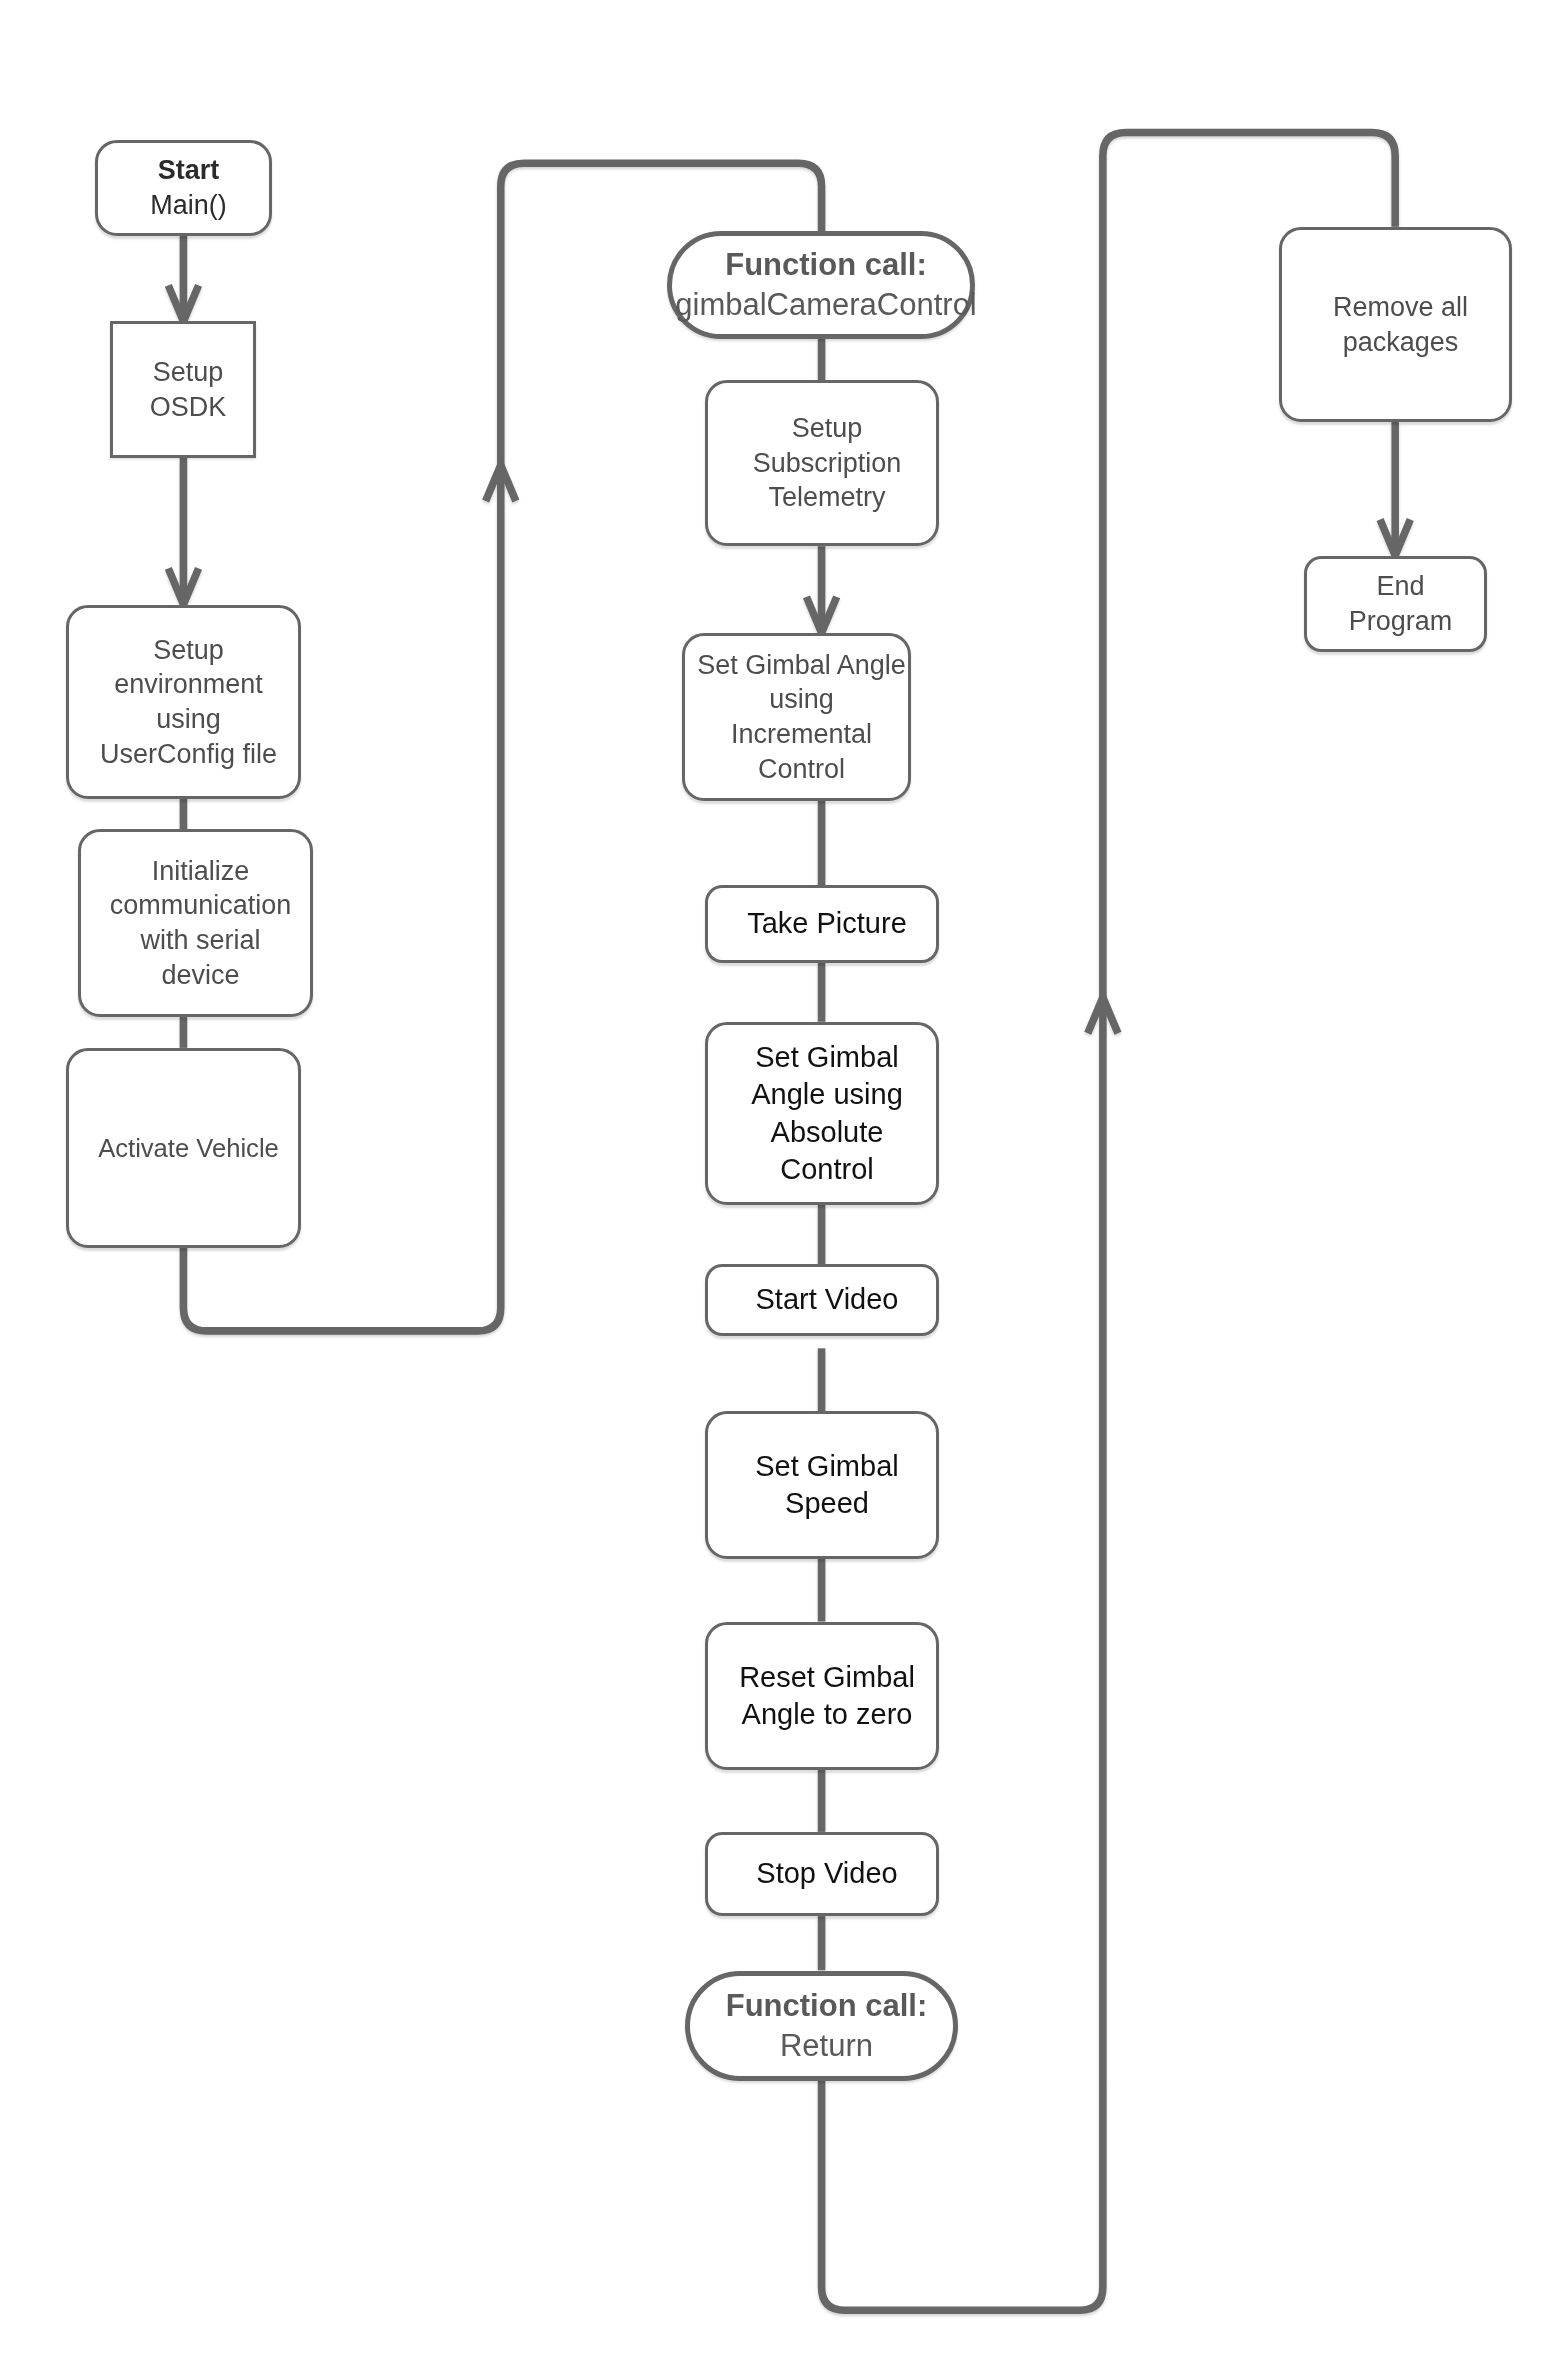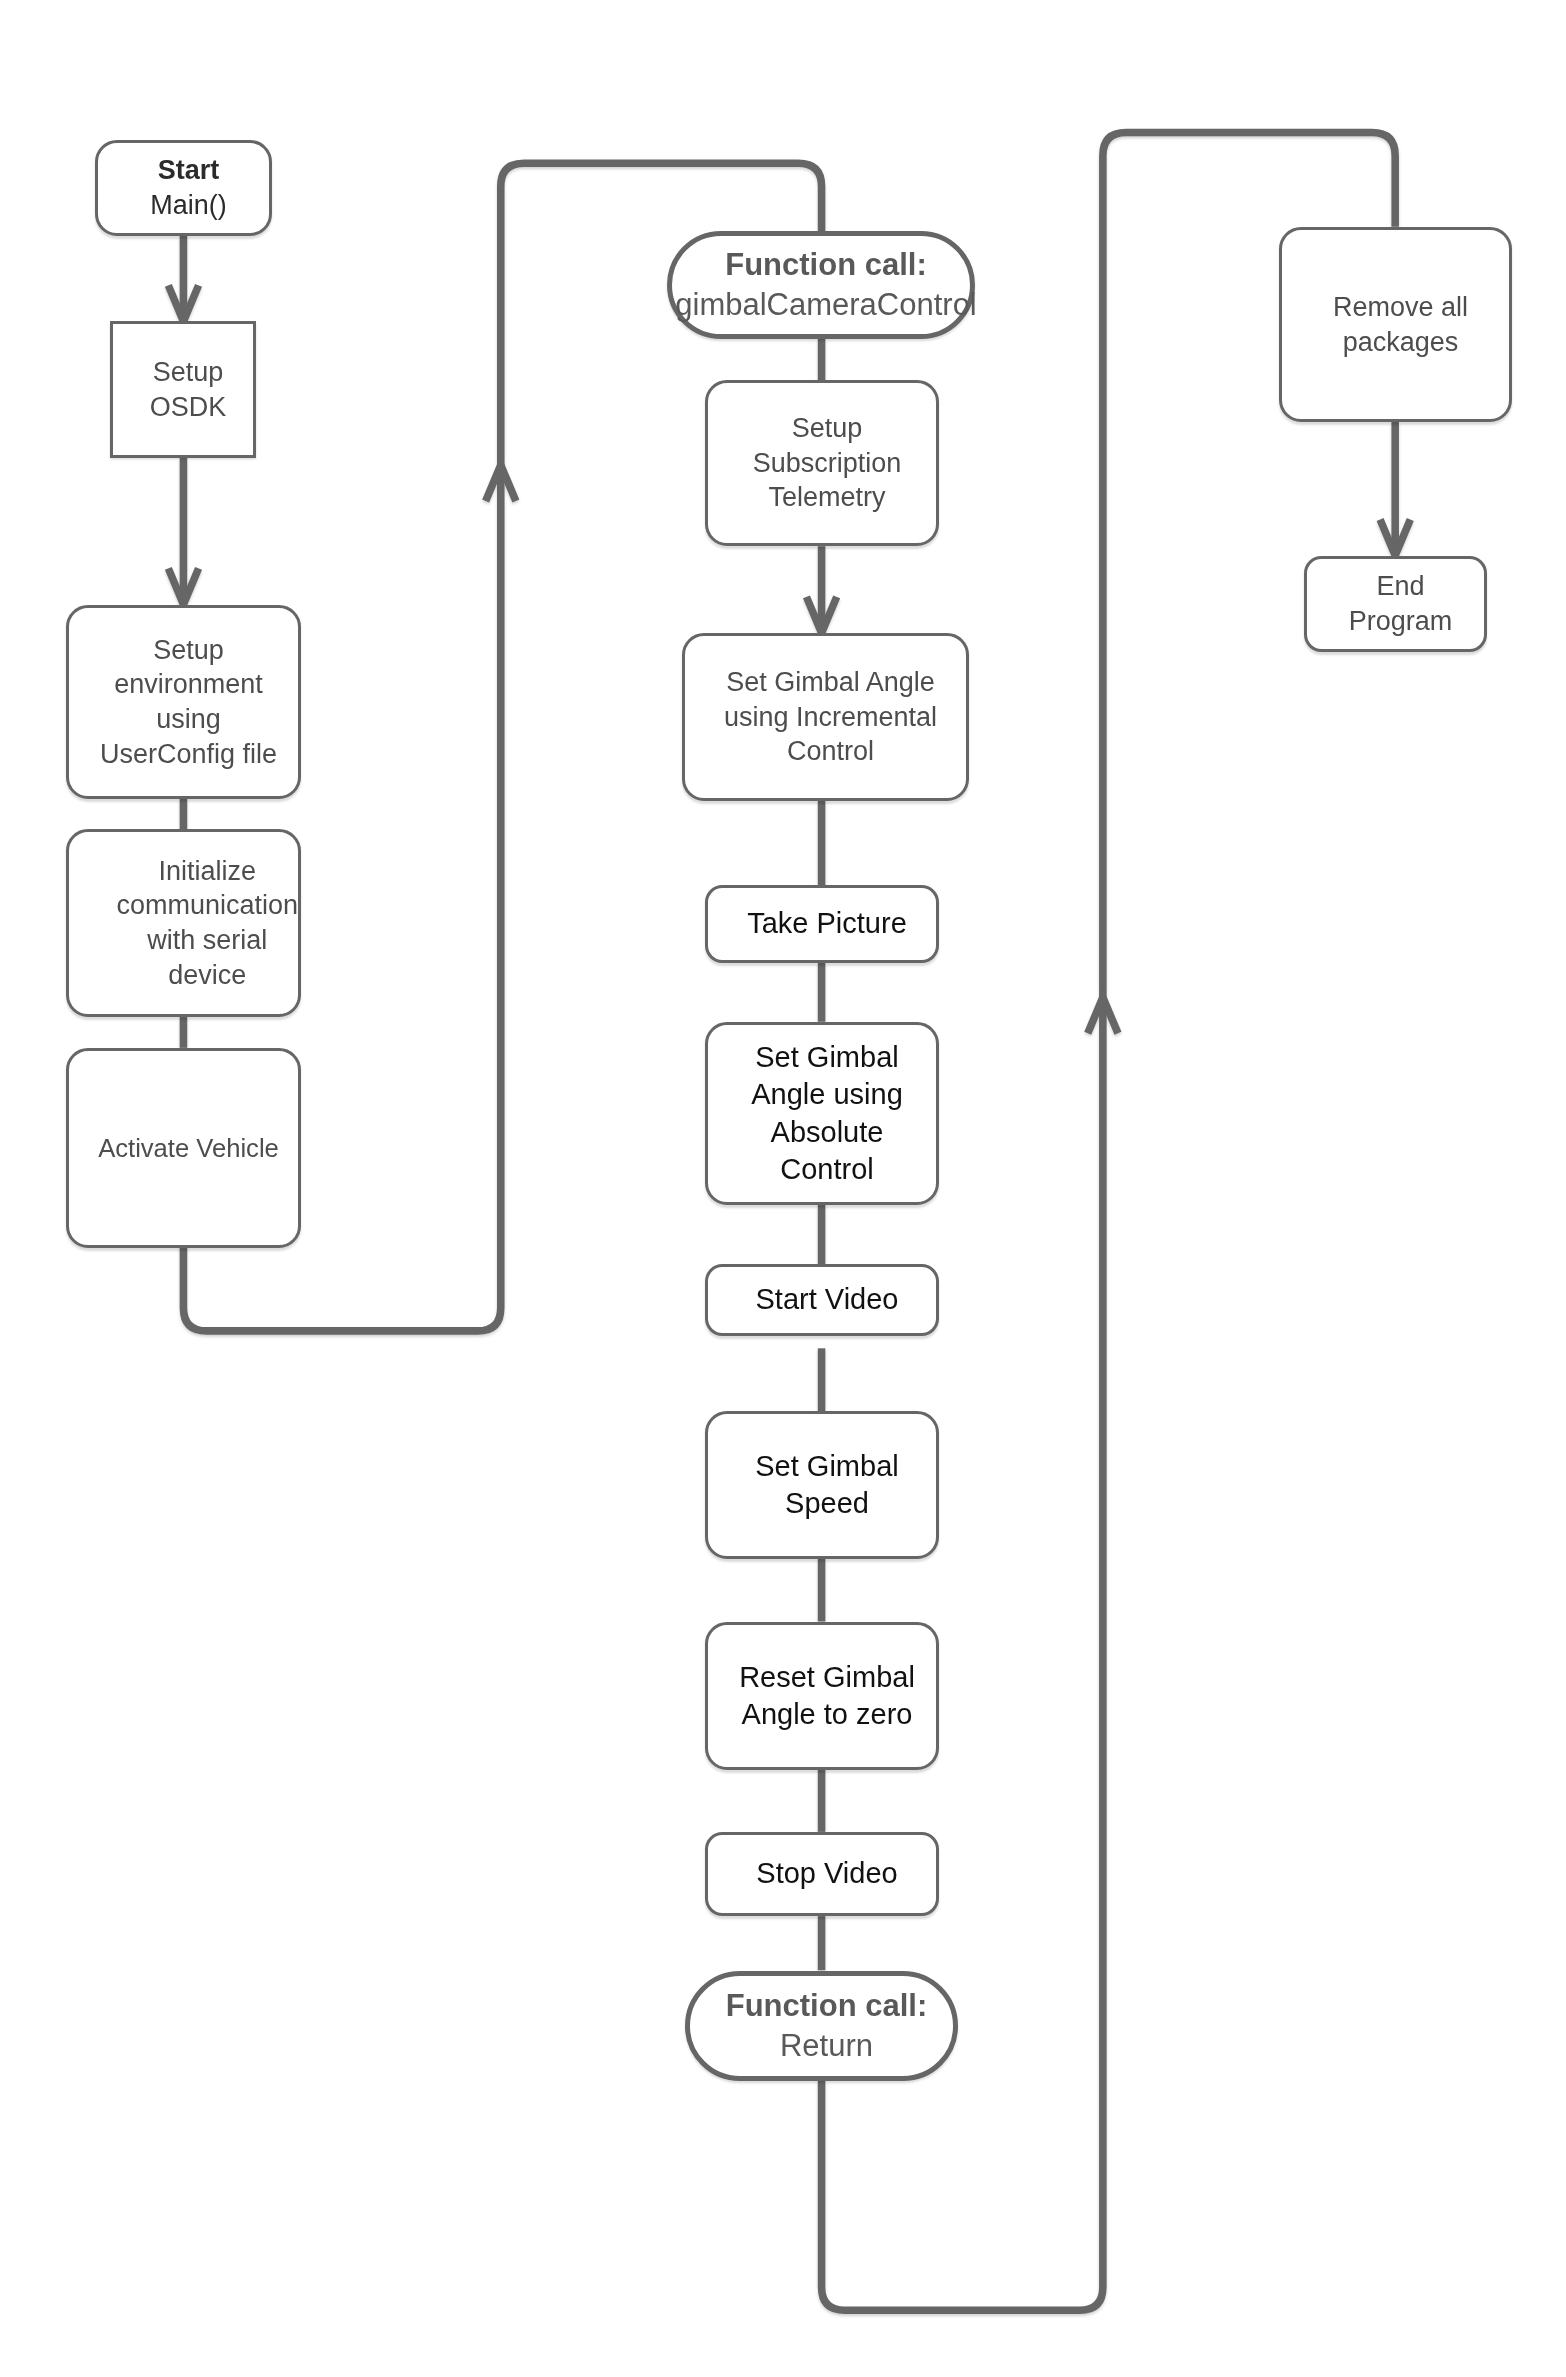--- a/index.html
+++ b/index.html
@@ -98,21 +98,21 @@
 OSDK</span>
   </div>
 
   <div class="node t-gray" style="left:66px;top:605px;width:235px;height:194px;">
     <span>Setup
 environment
 using
 UserConfig file</span>
   </div>
 
-  <div class="node t-gray" style="left:66px;top:829px;width:235px;height:188px;align-items:flex-end;">
+  <div class="node t-gray" style="left:78px;top:829px;width:235px;height:188px;">
     <span>Initialize
 communication
 with serial
 device</span>
   </div>
 
   <div class="node t-gray-sm" style="left:66px;top:1048px;width:235px;height:200px;">
     <span>Activate Vehicle</span>
   </div>
 
@@ -120,21 +120,21 @@
     <span class="b">Function call:</span>
     <span>gimbalCameraControl</span>
   </div>
 
   <div class="node t-gray" style="left:705px;top:380px;width:234px;height:166px;">
     <span>Setup
 Subscription
 Telemetry</span>
   </div>
 
-  <div class="node t-gray" style="left:682px;top:633px;width:287px;height:168px;">
+  <div class="node t-gray" style="left:682px;top:633px;width:229px;height:168px;">
     <span>Set Gimbal Angle
 using Incremental
 Control</span>
   </div>
 
   <div class="node small t-black" style="left:705px;top:885px;width:234px;height:78px;">
     <span>Take Picture</span>
   </div>
 
   <div class="node t-black" style="left:705px;top:1022px;width:234px;height:183px;">

